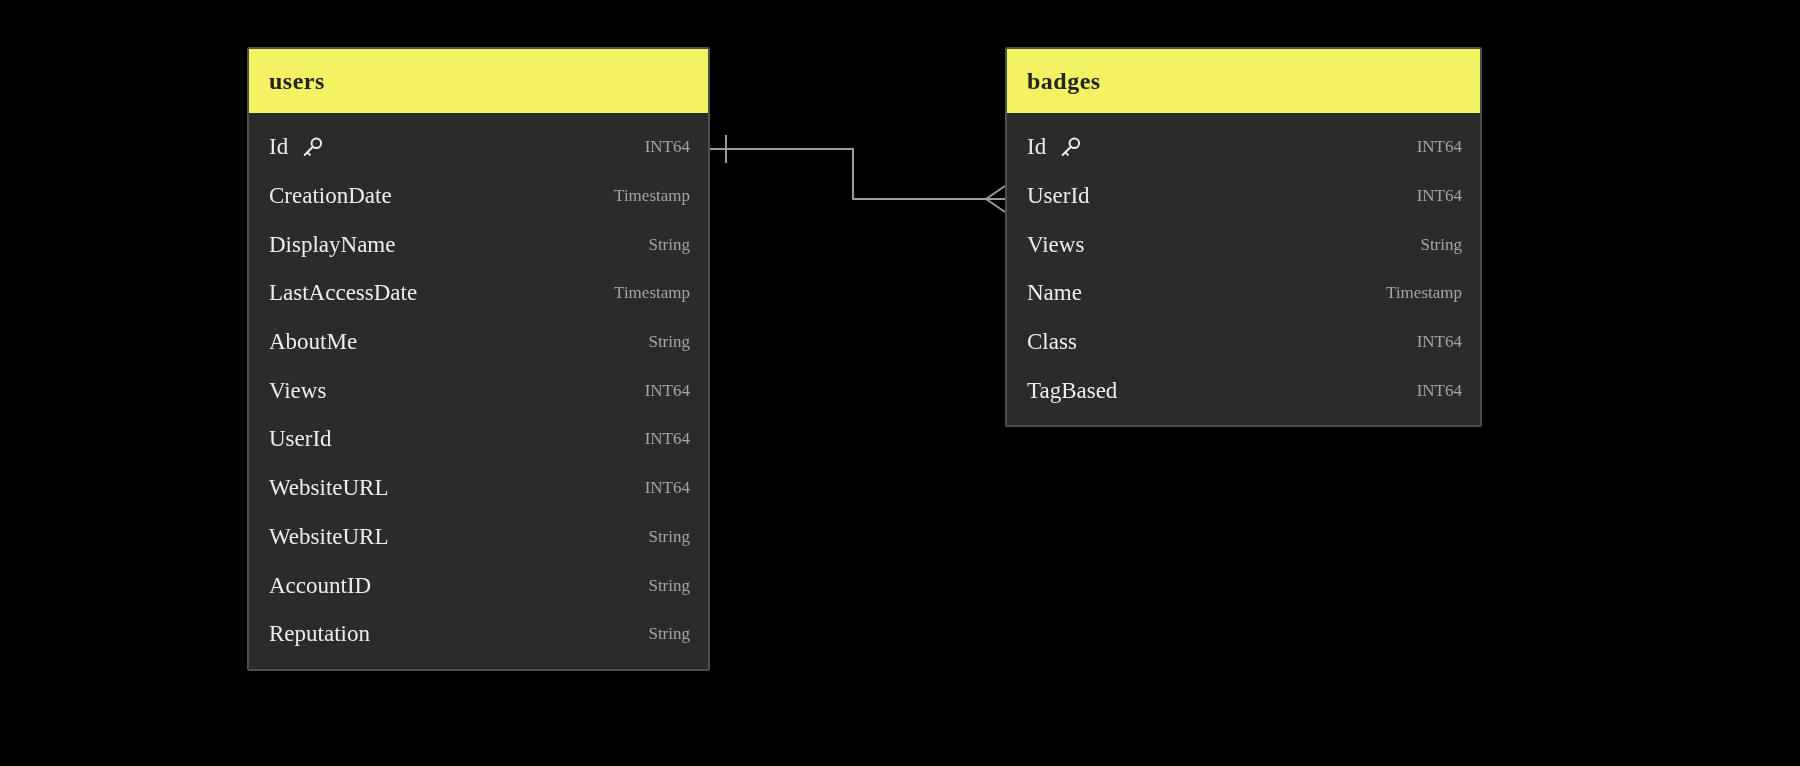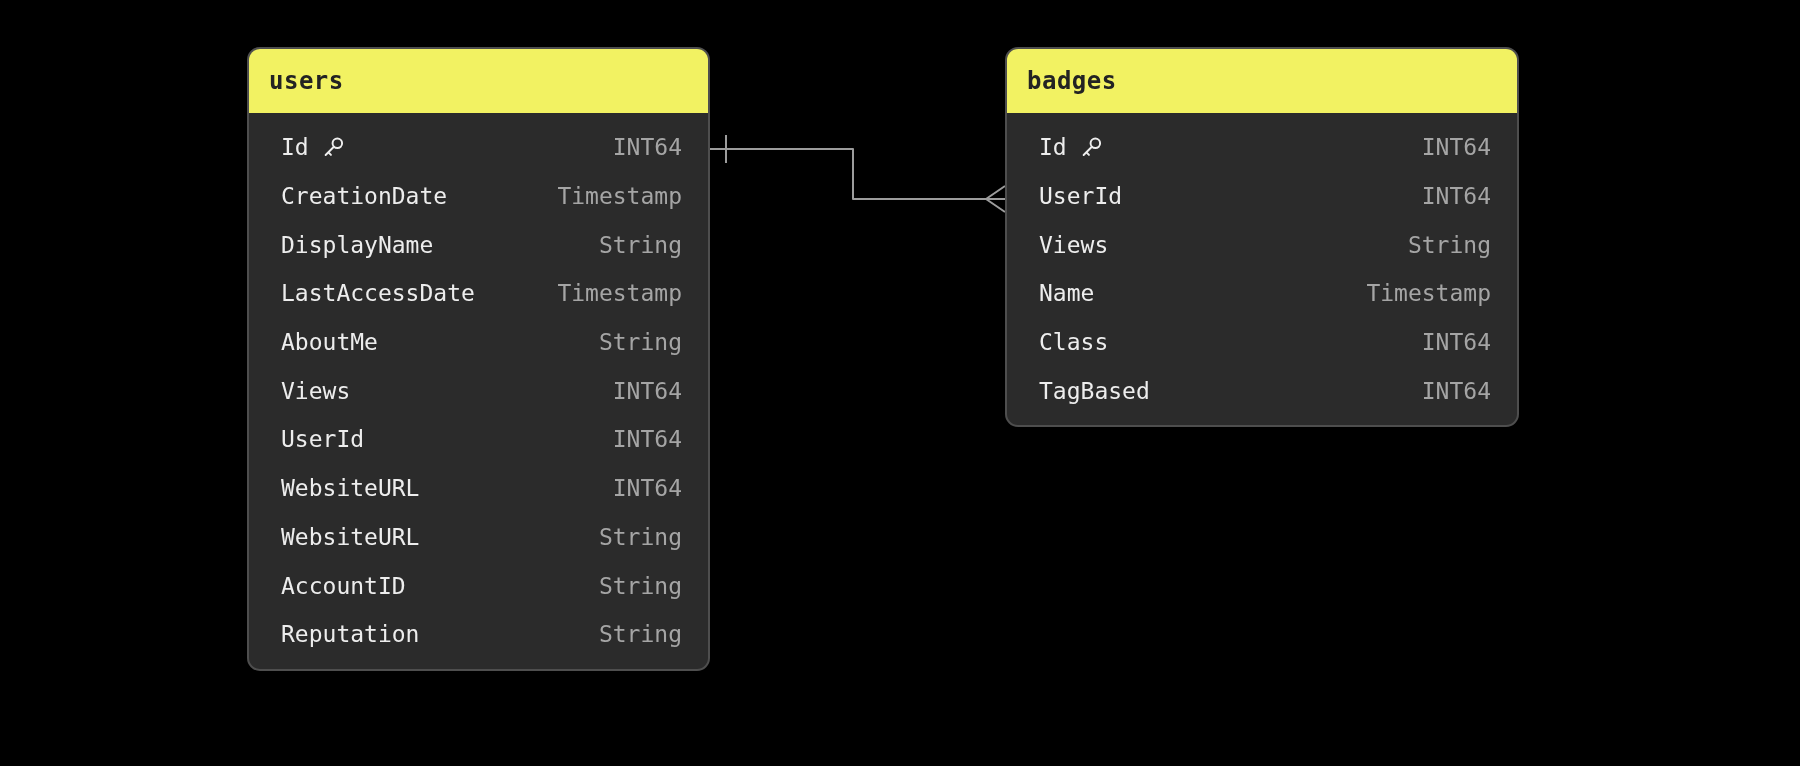--- a/index.html
+++ b/index.html
@@ -27,26 +27,27 @@
   .conn-line {
     stroke: var(--line-color, #9C9C9C);
     stroke-width: 2;
     fill: none;
     stroke-linejoin: round;
   }
   .table {
     position: absolute;
     background: var(--table-bg, #2B2B2B);
     border: 2px solid var(--table-border, #4E4E4E);
-    border-radius: 13px;
+    border-radius: 2px;
     box-sizing: border-box;
     overflow: hidden;
+    font-family: Liberation Serif, serif;
   }
   #table-users { left: 247px; top: 47px; width: 463px; }
-  #table-badges { left: 1005px; top: 47px; width: 514px; }
+  #table-badges { left: 1005px; top: 47px; width: 477px; }
   .table-header {
     height: 64px;
     background: var(--accent, #F2F262);
     display: flex;
     align-items: center;
     padding: 0 20px;
     box-sizing: border-box;
   }
   .table-title {
     color: var(--header-text, #232323);
@@ -54,39 +55,38 @@
     font-weight: bold;
     letter-spacing: 0.5px;
   }
   .table-body {
     padding: 10px 0;
   }
   .row {
     height: 48.7px;
     display: flex;
     align-items: center;
-    padding: 0 26px 0 20px;
+    padding: 0 18px 0 20px;
     box-sizing: border-box;
-    margin-left: 12px;
   }
   .col-name {
     color: var(--name-text, #EDEDED);
     font-size: 23px;
     white-space: nowrap;
   }
   .key-icon {
     display: inline-flex;
     align-items: center;
     margin-left: 11px;
   }
   .key-icon svg { display: block; }
   .spacer { flex: 1; }
   .col-type {
     color: var(--type-text, #A5A5A5);
-    font-size: 23px;
+    font-size: 17px;
     white-space: nowrap;
   }
 </style>
 </head>
 <body>
 
 <div id="diagram">
 
   <svg id="connector-layer" viewBox="0 0 1800 766" xmlns="http://www.w3.org/2000/svg">
     <path class="conn-line" d="M710,149 H853 V199 H986"></path>

